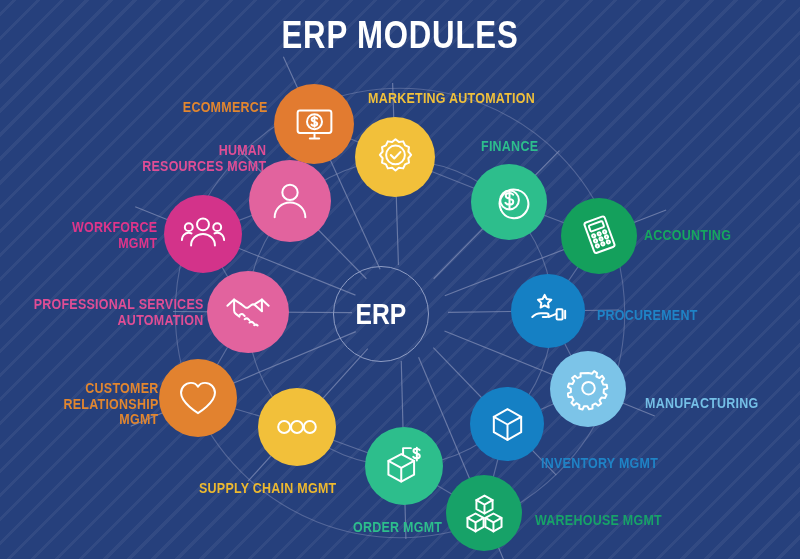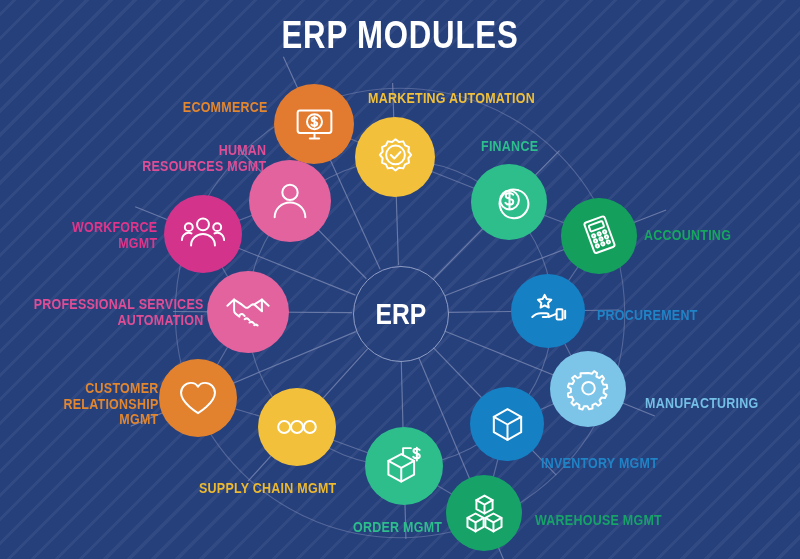--- a/index.html
+++ b/index.html
@@ -127,21 +127,21 @@
       <line x1="588" y1="389" x2="507" y2="424" stroke="#7f8cb5" stroke-width="1.15" opacity="0.6"></line>
       <line x1="507" y1="424" x2="484" y2="513" stroke="#7f8cb5" stroke-width="1.15" opacity="0.6"></line>
       <line x1="484" y1="513" x2="404" y2="466" stroke="#7f8cb5" stroke-width="1.15" opacity="0.6"></line>
       <line x1="404" y1="466" x2="297" y2="427" stroke="#7f8cb5" stroke-width="1.15" opacity="0.6"></line>
       <line x1="297" y1="427" x2="198" y2="398" stroke="#7f8cb5" stroke-width="1.15" opacity="0.6"></line>
       <line x1="198" y1="398" x2="248" y2="312" stroke="#7f8cb5" stroke-width="1.15" opacity="0.6"></line>
       <circle cx="400" cy="313" r="152.68937134641502" fill="none" stroke="#7f8cb5" stroke-width="1.1" opacity="0.55"></circle>
       <circle cx="400" cy="313" r="224.68937134641502" fill="none" stroke="#7f8cb5" stroke-width="1.1" opacity="0.5"></circle>
     </svg>
 
-  <div id="hub" style="left: 353px; top: 266px; width: 94px; height: 94px;">
+  <div id="hub" style="left: 333px; top: 266px; width: 94px; height: 94px;">
     <span id="hub-label">ERP</span>
   </div>
 
 <div class="node" style="left: 274px; top: 84px; width: 80px; height: 80px; background: rgb(226, 123, 48);">
       <svg viewBox="0 0 48 48" width="45" height="45" fill="none" stroke="#ffffff" stroke-width="2.13" stroke-linecap="round" stroke-linejoin="round">
     <rect x="6" y="9" width="36" height="24" rx="2.5"></rect>
     <circle cx="24" cy="21" r="8"></circle>
     <path d="M24 15.5v11M26.8 17.7c-.7-.9-1.8-1.2-2.9-1.2-1.6 0-2.9.9-2.9 2.2 0 1.4 1.2 1.9 2.9 2.3 1.8.4 3 .9 3 2.3 0 1.3-1.3 2.2-3 2.2-1.3 0-2.5-.5-3.1-1.4"></path>
     <path d="M19 39h10M24 33v6"></path>
       </svg>

